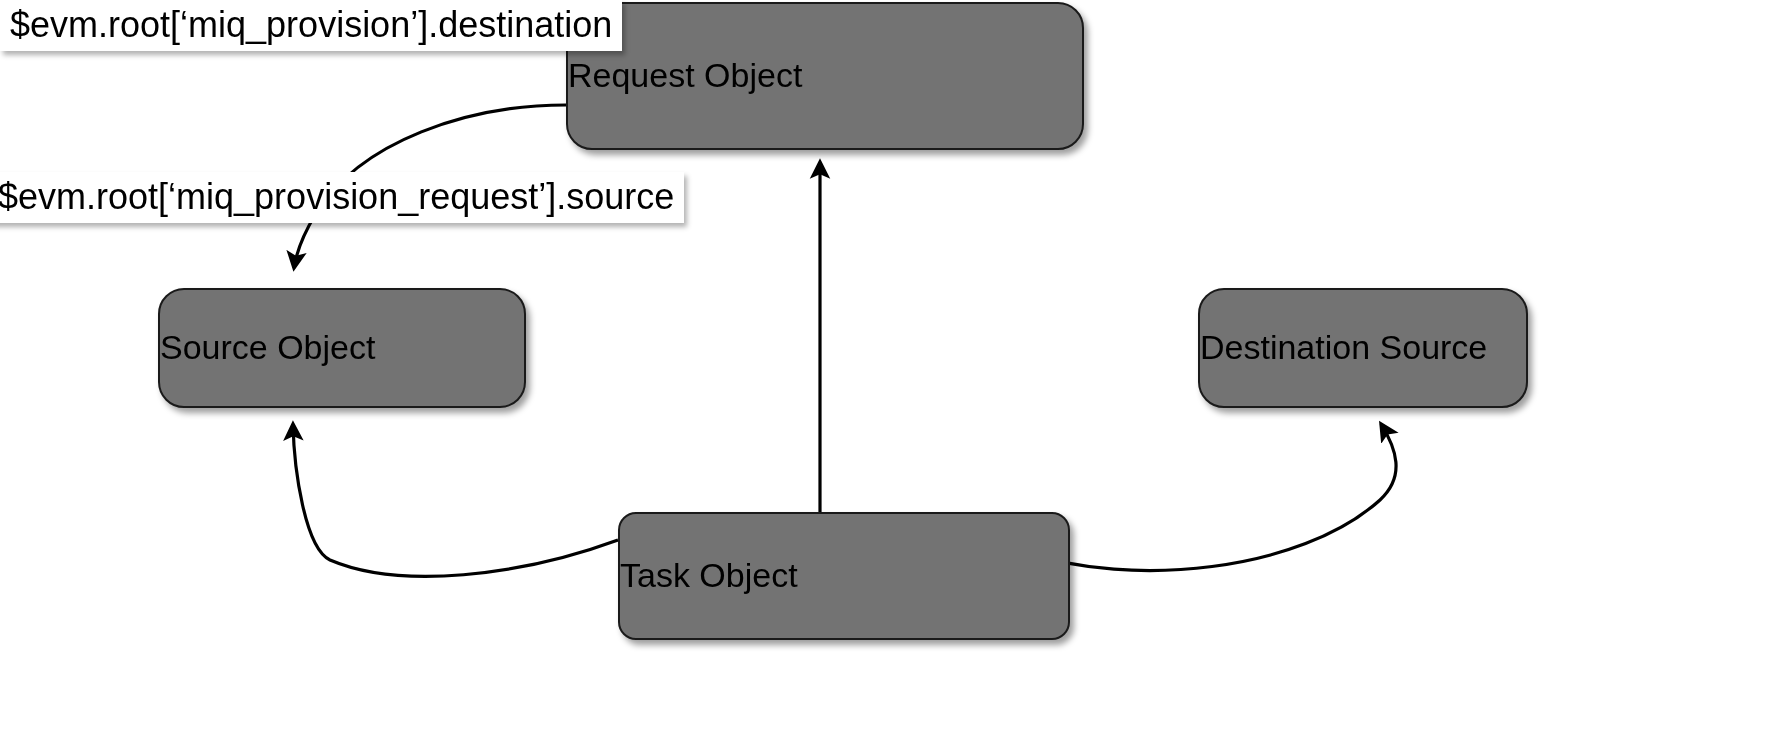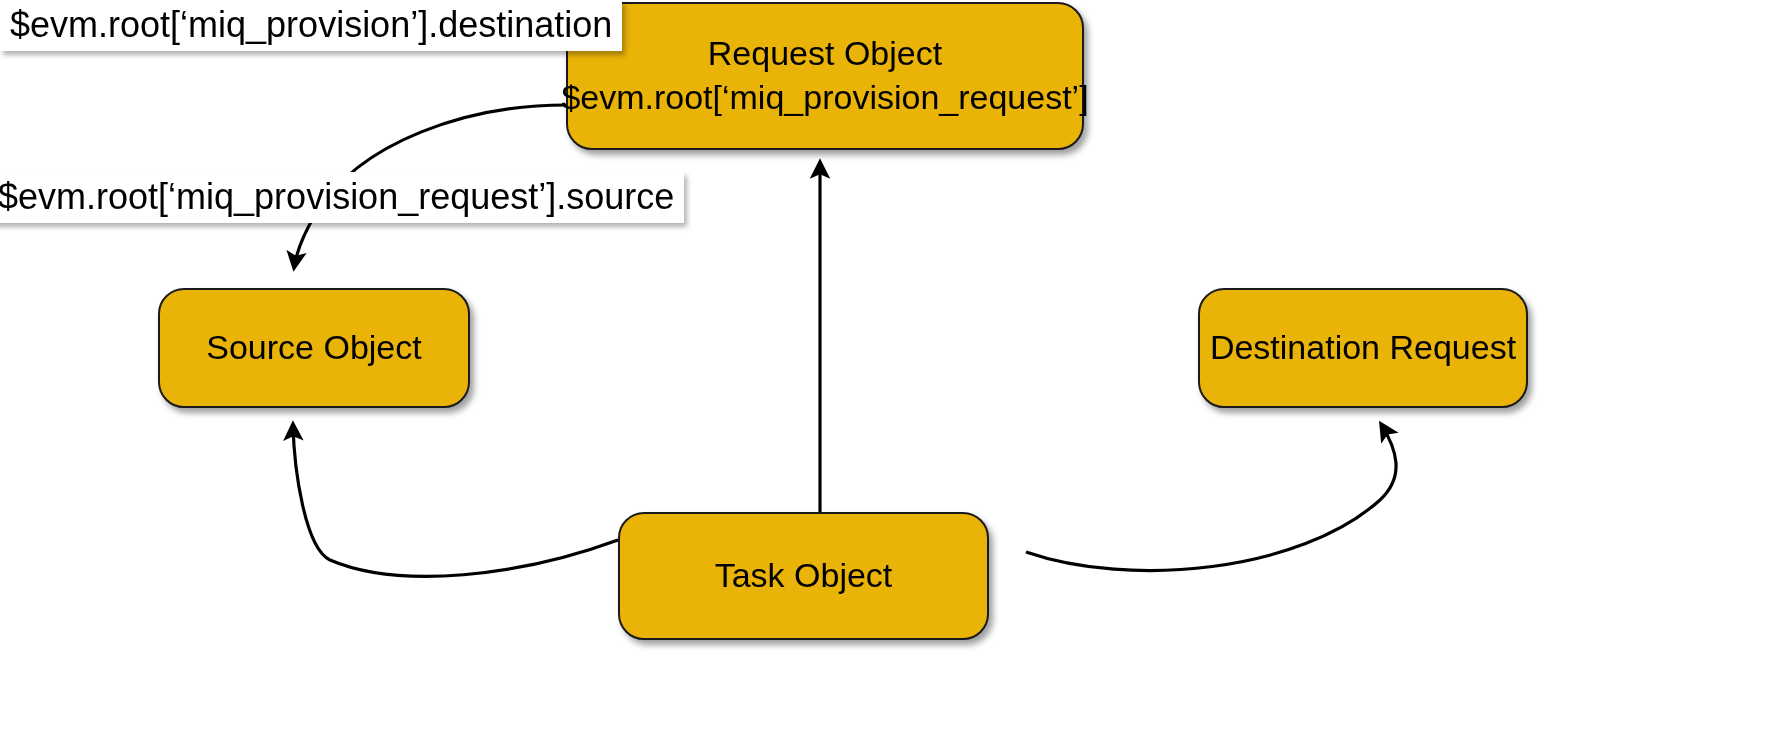--- a/index.html
+++ b/index.html
@@ -22,28 +22,27 @@
     position: absolute;
     left: 0;
     top: 0;
     width: 1786px;
     height: 740px;
     overflow: visible;
   }
   .node {
     position: absolute;
     box-sizing: border-box;
-    background: #eab308;
+    background: #737373;
     border: 2.5px solid #1a1a1a;
     border-radius: 26px;
     box-shadow: 4px 5px 6px rgba(0,0,0,0.38);
     display: flex;
-    flex-direction: column;
     align-items: center;
-    justify-content: center;
+    justify-content: space-between;
     z-index: 3;
   }
   .node .line {
     font-size: 34px;
     line-height: 1.28;
     white-space: nowrap;
     color: #000;
   }
   .label {
     position: absolute;
@@ -53,23 +52,23 @@
     font-size: 36px;
     line-height: 1.15;
     white-space: nowrap;
     color: #000;
     box-shadow: 3px 4px 5px rgba(0,0,0,0.30);
     z-index: 4;
   }
 
   
   #node-request      { left: 566px;  top: 2px;   width: 518px; height: 148px; }
-  #node-source       { left: 158px;  top: 288px; width: 312px; height: 120px; }
+  #node-source       { left: 158px;  top: 288px; width: 368px; height: 120px; }
   #node-destination  { left: 1198px; top: 288px; width: 330px; height: 120px; }
-  #node-task         { left: 618px;  top: 512px; width: 371px; height: 128px; }
+  #node-task         { left: 618px;  top: 512px; width: 452px; height: 128px; border-radius: 18px; }
 
   
   #label-request-source      { left: -12px;  top: 172px; }
   #label-provision-request   { left: 463px;  top: 246px; }
   #label-provision-source    { left: 84px;   top: 492px; }
 </style>
 </head>
 <body>
 
 <div id="canvas">
@@ -85,29 +84,28 @@
 
     <path d="M 820 512 L 820 162" fill="none" stroke="#000" stroke-width="3.2" marker-end="url(#arrow)"></path>
 
     <path d="M 618 540 C 520 576, 400 590, 330 560 C 305 548, 294 470, 293 424" fill="none" stroke="#000" stroke-width="3.2" marker-end="url(#arrow)"></path>
 
     <path d="M 1026 552 C 1130 588, 1300 572, 1380 500 C 1406 476, 1396 448, 1381 424" fill="none" stroke="#000" stroke-width="3.2" marker-end="url(#arrow)"></path>
   </svg>
 
   <div class="node" id="node-request">
     <div class="line">Request Object</div>
-    <div class="line">$evm.root[‘miq_provision_request’]</div>
   </div>
 
   <div class="node" id="node-source">
     <div class="line">Source Object</div>
   </div>
 
   <div class="node" id="node-destination">
-    <div class="line">Destination Request</div>
+    <div class="line">Destination Source</div>
   </div>
 
   <div class="node" id="node-task">
     <div class="line">Task Object</div>
   </div>
 
   <div class="label" id="label-request-source">$evm.root[‘miq_provision_request’].source</div>
 
 
 

